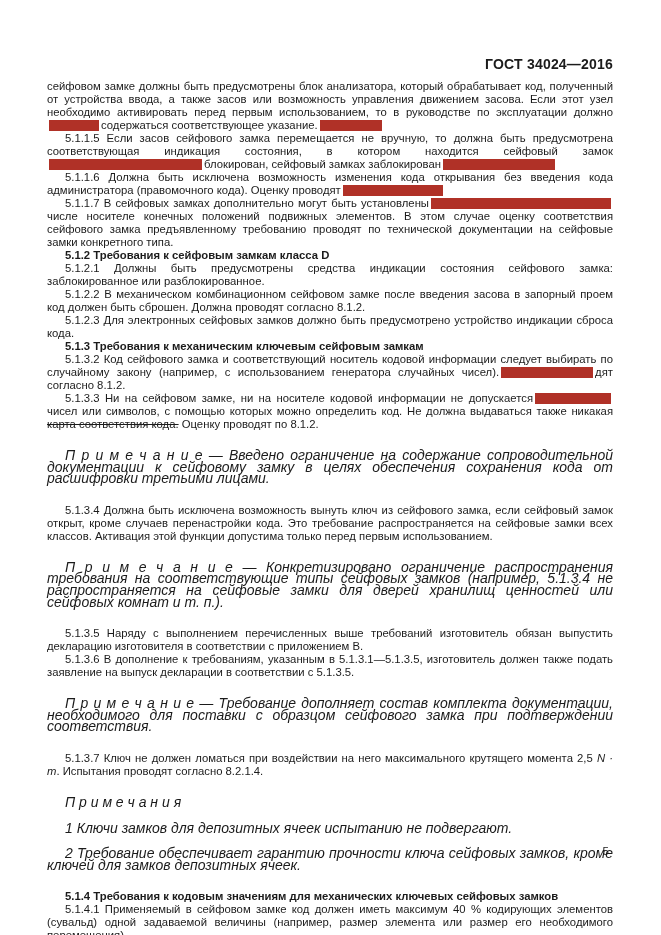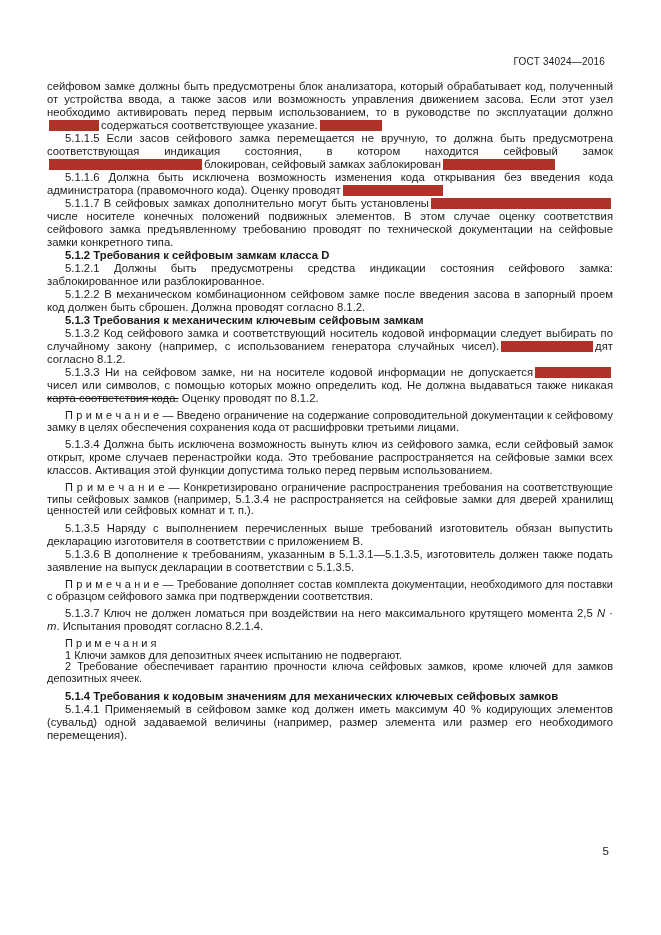--- a/index.html
+++ b/index.html
@@ -12,23 +12,23 @@
     width: 661px;
     height: 935px;
     background: #ffffff;
     font-family: "Liberation Sans", sans-serif;
     color: #1b1b1b;
     overflow: hidden;
   }
   .doc-header {
     position: absolute;
     top: 56px;
-    right: 56px;
-    font-size: 10px;
-    font-weight: normal;
+    right: 48px;
+    font-size: 14px;
+    font-weight: bold;
     letter-spacing: 0.2px;
   }
   .doc-body {
     position: absolute;
     top: 80px;
     left: 47px;
     width: 566px;
     font-size: 11.3px;
     line-height: 13px;
     text-align: justify;
@@ -37,23 +37,24 @@
     margin: 0;
     text-indent: 18px;
   }
   .doc-body p.no-indent {
     text-indent: 0;
   }
   .doc-body p.heading {
     font-weight: bold;
   }
   .doc-body p.note {
-    font-size: 11px;
+    font-size: 14px;
     line-height: 11.6px;
-    margin: 5px 0;
+    margin: 19px 0;
+    font-style: italic;
   }
   .doc-body p.note + p.note {
     margin-top: -5px;
   }
   .redaction {
     display: inline-block;
     height: 11px;
     background: var(--redaction, #b03127);
     vertical-align: text-bottom;
     margin: 0 2px;
@@ -74,20 +75,21 @@
   <div class="doc-header">ГОСТ 34024—2016</div>
 
   <div class="doc-body">
       <p class="para no-indent"><span>сейфовом замке должны быть предусмотрены блок анализатора, который обрабатывает код, полученный от устройства ввода, а также засов или возможность управления движением засова. Если этот узел необходимо активировать перед первым использованием, то в руководстве по эксплуатации должно</span><span class="redaction" style="width: 50px;"></span><span>содержаться соответствующее указание.</span><span class="redaction" style="width: 62px;"></span></p>
       <p class="para"><span>5.1.1.5 Если засов сейфового замка перемещается не вручную, то должна быть предусмотрена соответствующая индикация состояния, в котором находится сейфовый замок</span><span class="redaction" style="width: 153px;"></span><span>блокирован, сейфовый замках заблокирован</span><span class="redaction" style="width: 112px;"></span></p>
       <p class="para"><span>5.1.1.6 Должна быть исключена возможность изменения кода открывания без введения кода администратора (правомочного кода). Оценку проводят</span><span class="redaction" style="width: 100px;"></span></p>
       <p class="para"><span>5.1.1.7 В сейфовых замках дополнительно могут быть установлены</span><span class="redaction" style="width: 180px;"></span><span>числе носителе конечных положений подвижных элементов. В этом случае оценку соответствия сейфового замка предъявленному требованию проводят по технической документации на сейфовые замки конкретного типа.</span></p>
       <p class="heading"><span>5.1.2 Требования к сейфовым замкам класса D</span></p>
       <p class="para"><span>5.1.2.1 Должны быть предусмотрены средства индикации состояния сейфового замка: заблокированное или разблокированное.</span></p>
       <p class="para"><span>5.1.2.2 В механическом комбинационном сейфовом замке после введения засова в запорный проем код должен быть сброшен. Должна проводят согласно 8.1.2.</span></p>
+      <p class="para"><span>5.1.2.3 Для электронных сейфовых замков должно быть предусмотрено устройство индикации сброса кода.</span></p>
       <p class="heading"><span>5.1.3 Требования к механическим ключевым сейфовым замкам</span></p>
       <p class="para"><span>5.1.3.2 Код сейфового замка и соответствующий носитель кодовой информации следует выбирать по случайному закону (например, с использованием генератора случайных чисел).</span><span class="redaction" style="width: 92px;"></span><span>дят согласно 8.1.2.</span></p>
       <p class="para"><span>5.1.3.3 Ни на сейфовом замке, ни на носителе кодовой информации не допускается</span><span class="redaction" style="width: 76px;"></span><span>чисел или символов, с помощью которых можно определить код. Не должна выдаваться также никакая </span><span class="strike">карта соответствия кода.</span><span> Оценку проводят по 8.1.2.</span></p>
       <p class="note"><span>П р и м е ч а н и е — Введено ограничение на содержание сопроводительной документации к сейфовому замку в целях обеспечения сохранения кода от расшифровки третьими лицами.</span></p>
       <p class="para"><span>5.1.3.4 Должна быть исключена возможность вынуть ключ из сейфового замка, если сейфовый замок открыт, кроме случаев перенастройки кода. Это требование распространяется на сейфовые замки всех классов. Активация этой функции допустима только перед первым использованием.</span></p>
       <p class="note"><span>П р и м е ч а н и е — Конкретизировано ограничение распространения требования на соответствующие типы сейфовых замков (например, 5.1.3.4 не распространяется на сейфовые замки для дверей хранилищ ценностей или сейфовых комнат и т. п.).</span></p>
       <p class="para"><span>5.1.3.5 Наряду с выполнением перечисленных выше требований изготовитель обязан выпустить декларацию изготовителя в соответствии с приложением В.</span></p>
       <p class="para"><span>5.1.3.6 В дополнение к требованиям, указанным в 5.1.3.1—5.1.3.5, изготовитель должен также подать заявление на выпуск декларации в соответствии с 5.1.3.5.</span></p>
       <p class="note"><span>П р и м е ч а н и е — Требование дополняет состав комплекта документации, необходимого для поставки с образцом сейфового замка при подтверждении соответствия.</span></p>
       <p class="para"><span>5.1.3.7 Ключ не должен ломаться при воздействии на него максимального крутящего момента 2,5 </span><span class="italic">N · m</span><span>. Испытания проводят согласно 8.2.1.4.</span></p>

